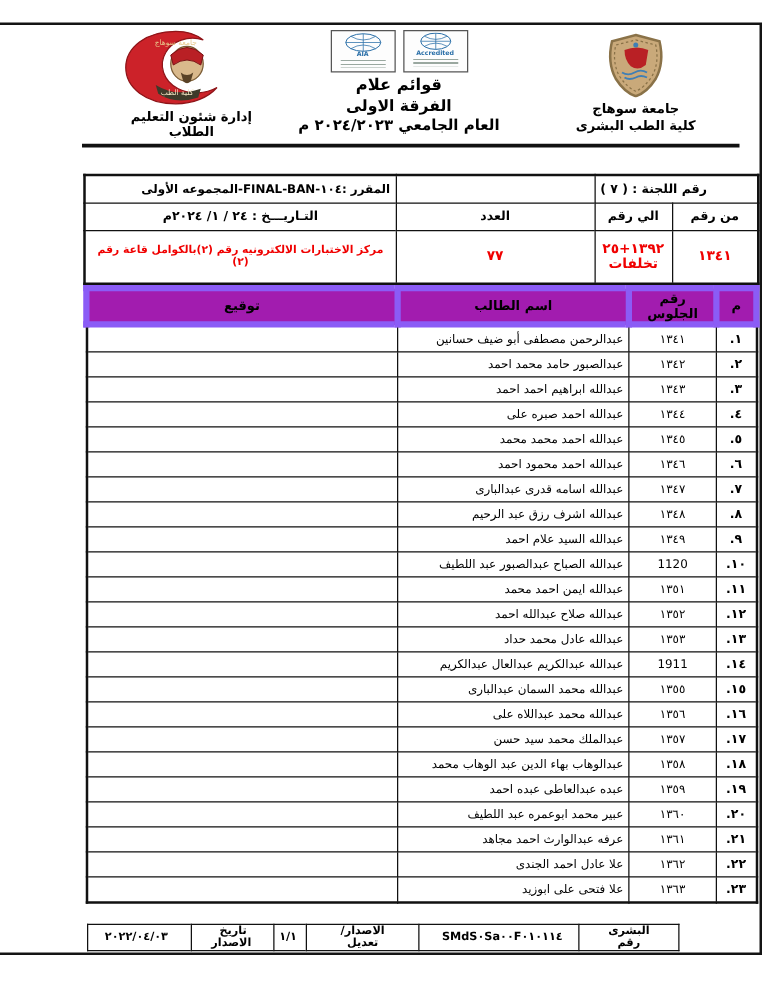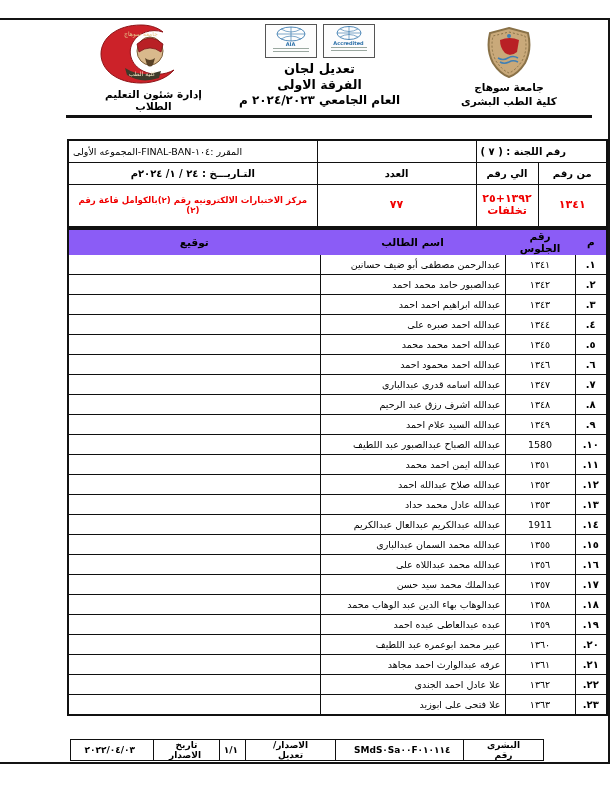--- a/index.html
+++ b/index.html
@@ -25,28 +25,28 @@
   #dept-block{position:absolute;left:66px;right:auto;}
   .dept-text{font-size:10.5px;font-weight:bold;margin-top:2px;margin-left:25px;}
   #hdr-rule{position:absolute;top:115px;right:20px;width:526px;height:2.5px;background:#111;}
 
   
   table{border-collapse:collapse;table-layout:fixed;}
   #info-tbl{position:absolute;top:139px;right:4px;width:541px;border:2px solid #111;}
   #info-tbl td{border:1px solid #111;padding:0 4px;vertical-align:middle;overflow:hidden;}
   .lbl{font-size:10px;font-weight:bold;}
   .committee-cell{text-align:left;font-size:10px;font-weight:bold;}
-  .course-cell{text-align:left;font-size:9.5px;font-weight:normal;}
+  .course-cell{text-align:right;font-size:9.5px;font-weight:bold;}
   .center{text-align:center;}
   .val-red{font-size:11px;font-weight:bold;color:#f00000;text-align:center;line-height:1.15;}
   .note-red{font-size:8.6px;font-weight:bold;color:#f00000;text-align:center;line-height:1.25;}
 
   
   #main-tbl{position:absolute;top:228px;right:4px;width:541px;border:2px solid #111;}
-  #main-tbl th{border:1px solid #8b5cf6;background:#8b5cf6;font-size:10.5px;font-weight:bold;
+  #main-tbl th{border:5px solid #8b5cf6;background:#a21caf;font-size:10.5px;font-weight:bold;
                height:23px;padding:0 3px;}
   #main-tbl td{border:1px solid #111;height:19px;padding:0 4px;overflow:hidden;}
   td.c-idx{text-align:center;font-weight:bold;font-size:10px;}
   td.c-seat{text-align:center;font-size:9.5px;}
   td.c-name{text-align:right;font-size:9.5px;}
   td.c-sig{}
 
   
   #footer-tbl{position:absolute;top:739px;right:68px;width:474px;border:1.5px solid #111;}
   #footer-tbl td{border:1px solid #111;font-size:9px;font-weight:bold;height:17px;
@@ -89,21 +89,21 @@
       </div>
       <div class="accr-box">
         <svg width="30" height="16" viewBox="0 0 30 16">
           <ellipse cx="15" cy="8" rx="14" ry="7" fill="none" stroke="#2a6fa8" stroke-width="0.8"></ellipse>
           <path d="M1 8 H29 M15 1 V15 M5 3 Q15 9 25 3 M5 13 Q15 7 25 13" fill="none" stroke="#2a6fa8" stroke-width="0.6"></path>
         </svg>
         <div class="accr-caption">AIA</div>
         <div class="accr-lines"></div>
       </div>
     </div>
-    <div class="title-l1">تعديل لجان</div>
+    <div class="title-l1">قوائم علام</div>
     <div class="title-l2">الفرقة الاولى</div>
     <div class="title-l3">العام الجامعي ٢٠٢٤/٢٠٢٣ م</div>
   </div>
 
   <div class="hdr-block" id="dept-block">
     <span>
       <svg width="92" height="62" viewBox="0 0 92 62">
         <path d="M46 1 C22 1 6 14 6 30 C6 46 22 59 46 59 C60 59 72 54 79 46
                  C70 51 58 52 48 47 C36 41 32 28 38 18 C43 9 56 4 68 8 C62 3 54 1 46 1 Z" fill="#cc2229" stroke="#8e1418" stroke-width="1"></path>
         <ellipse cx="55" cy="27" rx="13" ry="14" fill="#d9b98c" stroke="#7a5c35" stroke-width="1"></ellipse>
@@ -217,21 +217,21 @@
           <td class="c-sig"></td>
         </tr>
         <tr>
           <td class="c-idx">٩.</td>
           <td class="c-seat">١٣٤٩</td>
           <td class="c-name">عبدالله السيد علام احمد</td>
           <td class="c-sig"></td>
         </tr>
         <tr>
           <td class="c-idx">١٠.</td>
-          <td class="c-seat">1580</td>
+          <td class="c-seat">1120</td>
           <td class="c-name">عبدالله الصباح عبدالصبور عبد اللطيف</td>
           <td class="c-sig"></td>
         </tr>
         <tr>
           <td class="c-idx">١١.</td>
           <td class="c-seat">١٣٥١</td>
           <td class="c-name">عبدالله ايمن احمد محمد</td>
           <td class="c-sig"></td>
         </tr>
         <tr>

